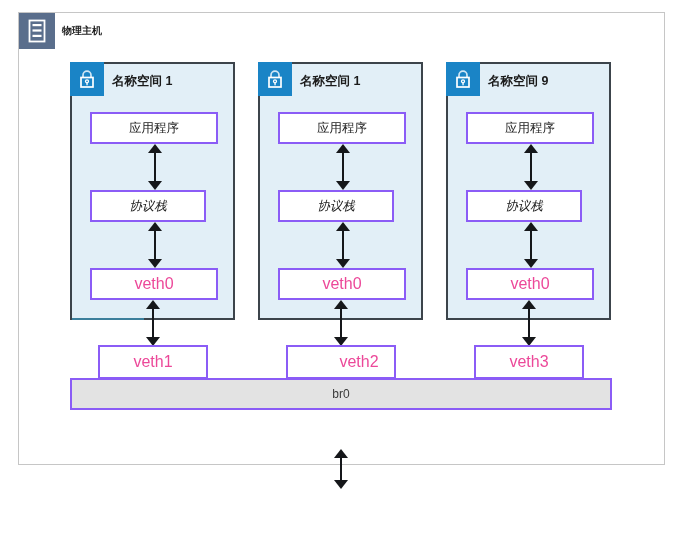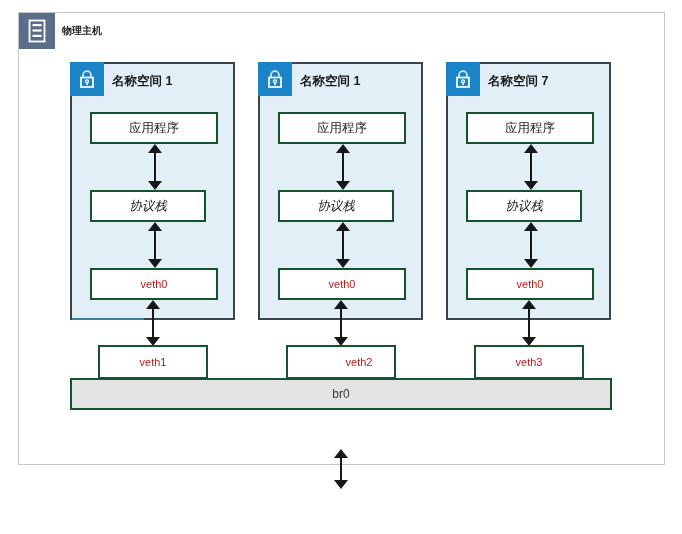--- a/index.html
+++ b/index.html
@@ -41,42 +41,42 @@
     background:#1a84c6;display:flex;align-items:center;justify-content:center;
   }
   .ns-badge svg{display:block;}
   .ns-title{
     position:absolute;left:40px;top:4px;height:26px;line-height:26px;
     font-size:12.5px;font-weight:bold;color:#1b1b1b;white-space:nowrap;
   }
 
   
   .node{
-    position:absolute;background:#ffffff;border:2px solid #14532d;
+    position:absolute;background:#ffffff;border:2px solid #8b5cf6;
     box-sizing:border-box;display:flex;align-items:center;justify-content:center;
     font-size:12.5px;color:#222;white-space:nowrap;
   }
   .node.cjk{font-size:12.5px;}
-  .node.lat{font-size:11px;color:#b91c1c;}
+  .node.lat{font-size:16px;color:#ec4899;}
 
   
   .n-app   {left:18px;top:48px;width:128px;height:32px;}
   .n-stack {left:18px;top:126px;width:116px;height:32px;font-style:italic;}
   .n-veth0 {left:18px;top:204px;width:128px;height:32px;}
 
   
   .vethx{top:345px;width:110px;height:34px;}
   .vx-1{left:98px;}
   .vx-2{left:286px;padding-left:36px;}
   .vx-3{left:474px;}
 
   
   .br0{
     position:absolute;left:70px;top:378px;width:542px;height:32px;
-    background:#e3e3e3;border:2px solid #14532d;box-sizing:border-box;
+    background:#e3e3e3;border:2px solid #8b5cf6;box-sizing:border-box;
     display:flex;align-items:center;justify-content:center;
     font-size:12px;color:#3a3a3a;
   }
 
   
   .eth0{left:286px;top:415px;width:110px;height:32px;}
   .ext {left:281px;top:487px;width:120px;height:34px;font-size:12.5px;}
 
   
   .arrow{position:absolute;width:14px;}
@@ -160,21 +160,21 @@
 
   <div class="ns ns-3">
     <div class="ns-badge">
       <svg width="18" height="20" viewBox="0 0 18 20" aria-hidden="true">
         <path d="M5 8.5 V6.2 a4 4 0 0 1 8 0 V8.5" fill="none" stroke="#cfe6f5" stroke-width="1.7"></path>
         <rect x="3" y="8.5" width="12" height="9.5" fill="none" stroke="#ffffff" stroke-width="1.7"></rect>
         <circle cx="9" cy="12.3" r="1.5" fill="none" stroke="#ffffff" stroke-width="1.3"></circle>
         <rect x="8.4" y="13.2" width="1.3" height="3.1" fill="#ffffff"></rect>
       </svg>
     </div>
-    <div class="ns-title">名称空间 7</div>
+    <div class="ns-title">名称空间 9</div>
 
     <div class="node cjk n-app">应用程序</div>
     <div class="arrow" style="left:76px;top:80px;height:46px;">
       <div class="head up"></div>
         <div class="shaft"></div>
         <div class="head dn"></div>
     </div>
     <div class="node cjk n-stack">协议栈</div>
     <div class="arrow" style="left:76px;top:158px;height:46px;">
       <div class="head up"></div>

